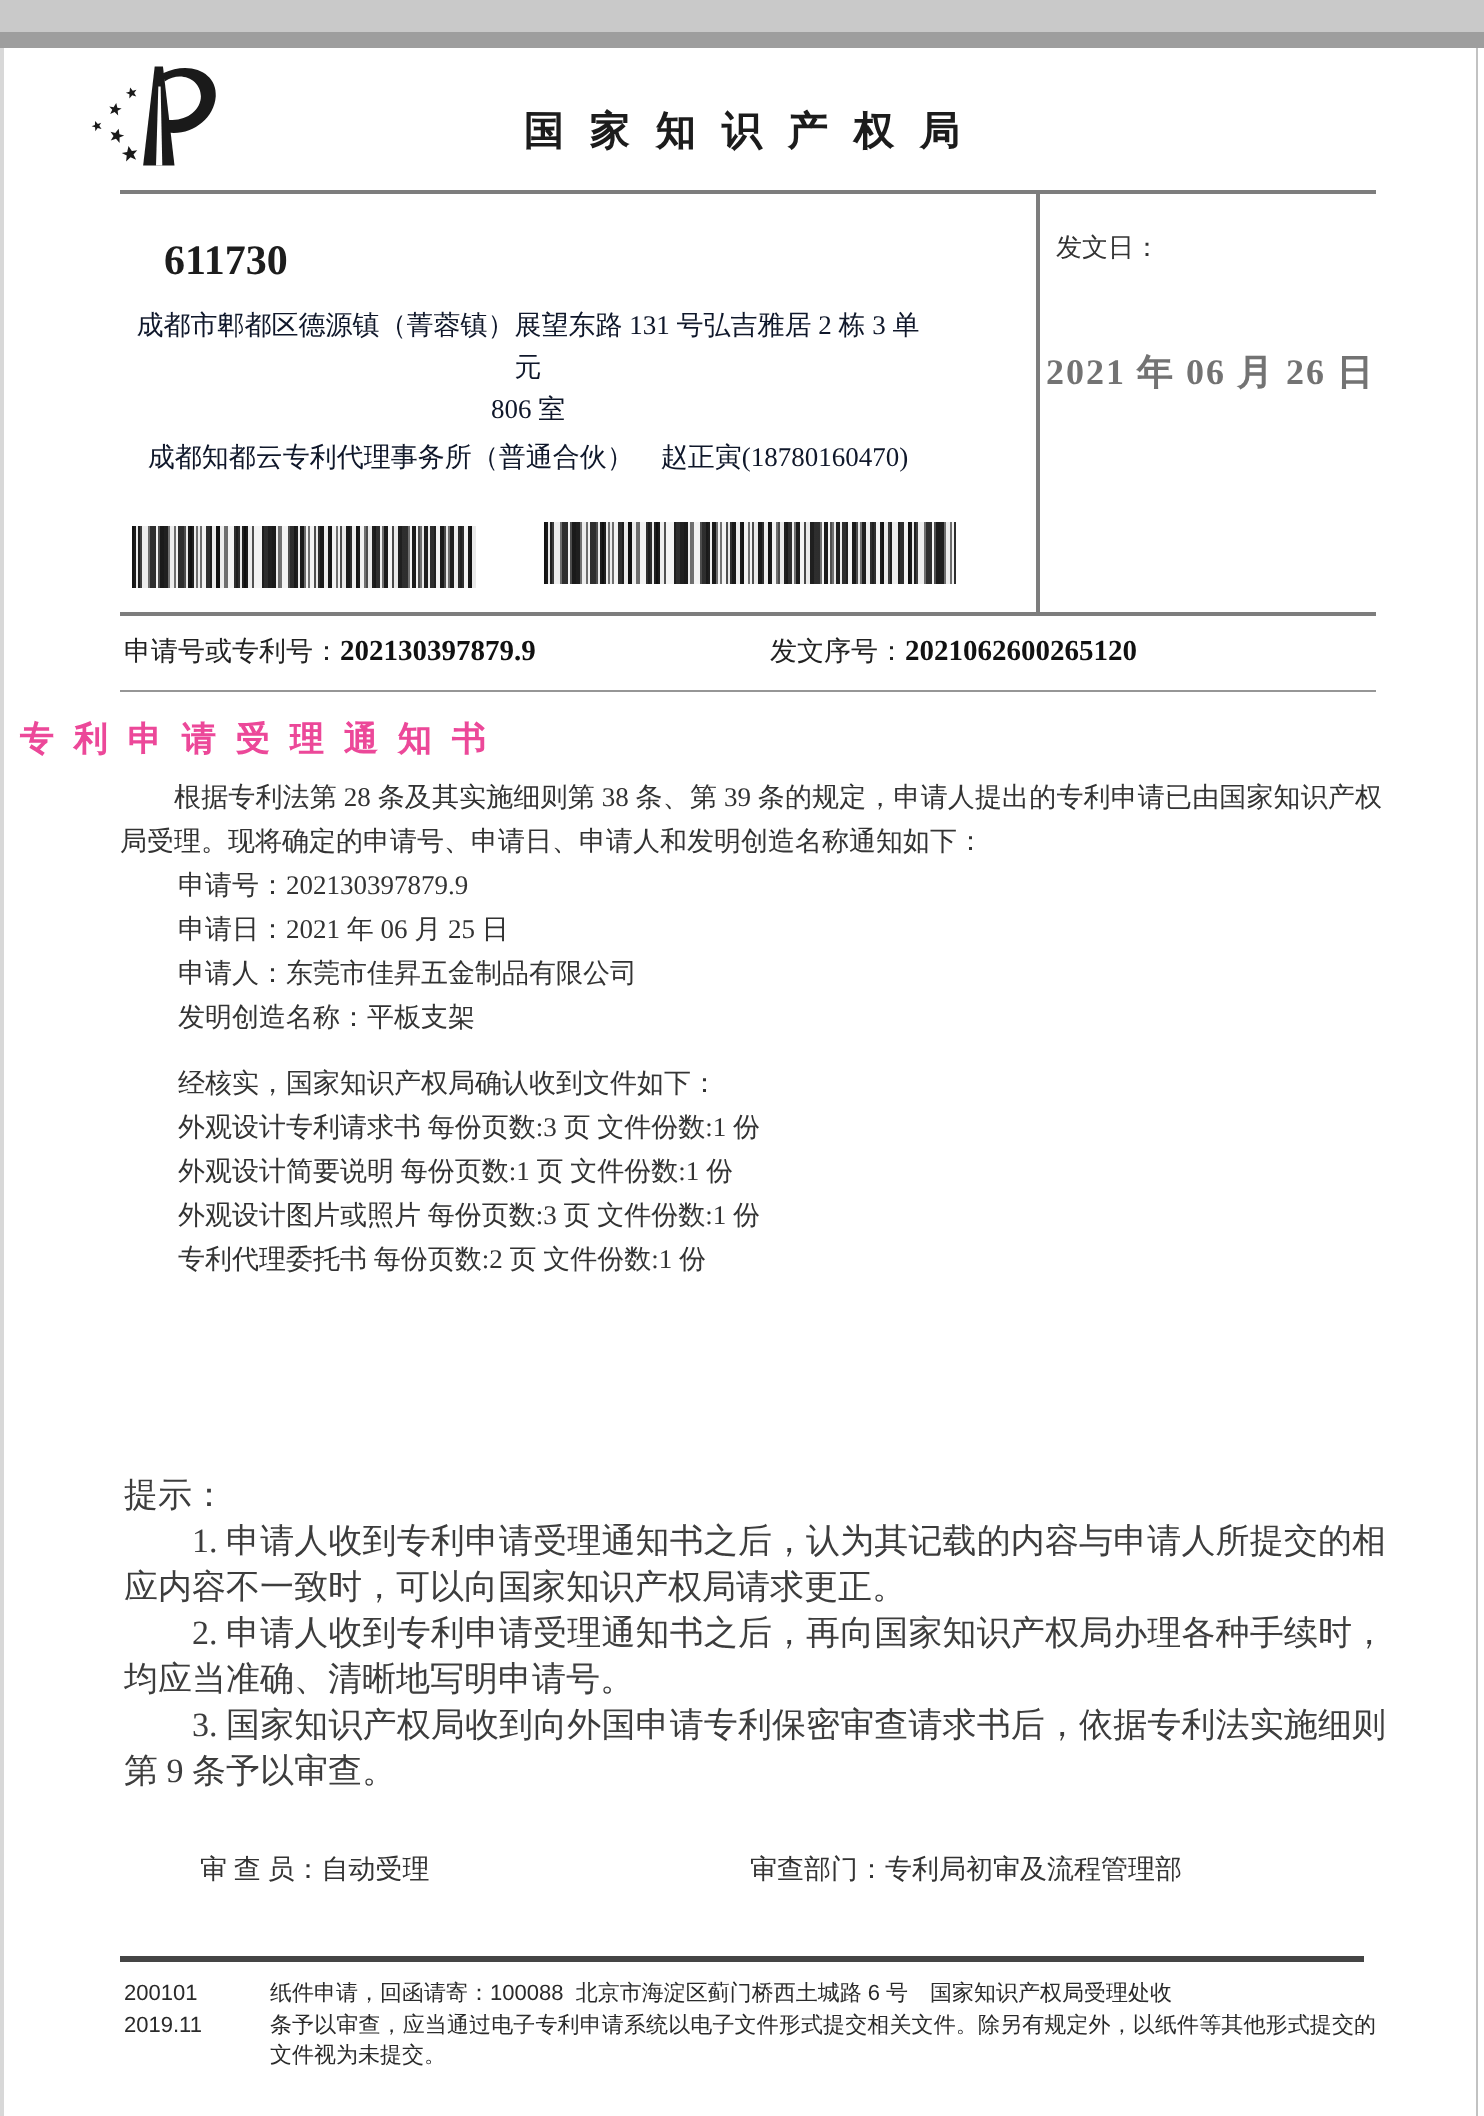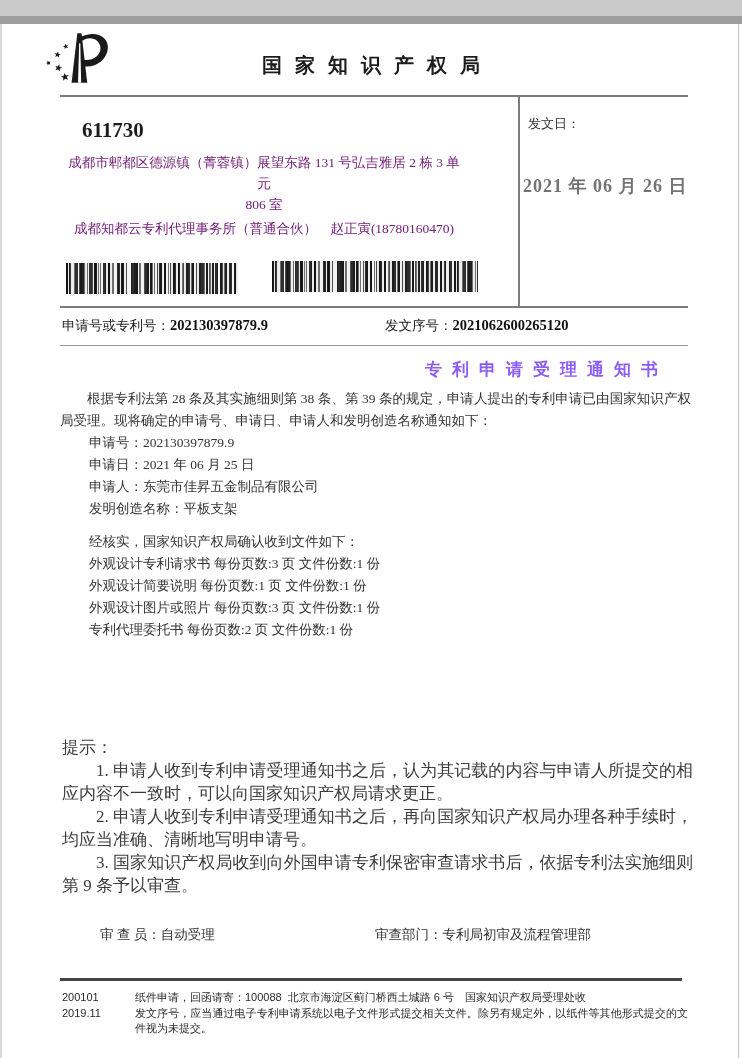--- a/index.html
+++ b/index.html
@@ -21,21 +21,21 @@
 
   .hline{position:absolute;left:60px;width:628px;height:0;}
   .hline1{top:79px;border-top:2px solid #7d7d7d;}
   .hline2{top:290px;border-top:2px solid #7d7d7d;}
   .hline3{top:329px;border-top:1px solid #969696;}
   .hline4{top:962px;width:622px;border-top:3px solid #454545;}
   .vline{position:absolute;left:518px;top:79px;height:211px;border-left:2px solid #7d7d7d;}
 
   .postcode{position:absolute;left:82px;top:102px;font-size:21px;font-weight:bold;color:#1d1d1d;}
   .addr-block{position:absolute;left:62px;top:136px;width:404px;text-align:center;
-    font-size:13.5px;line-height:21px;color:#701a75;}
+    font-size:13.5px;line-height:21px;color:#0f172a;}
   .addr-agency{margin-top:3px;white-space:pre-wrap;}
 
   .dispatch-label{position:absolute;left:528px;top:99px;font-size:13px;color:#333;}
   .dispatch-date{position:absolute;left:523px;top:158px;font-size:18px;font-weight:bold;
     letter-spacing:1px;color:#737373;}
 
   .barcode{position:absolute;height:31px;
     background:
       repeating-linear-gradient(90deg, rgba(15,15,15,.95) 0 2px, transparent 2px 4px,
         rgba(70,70,70,.75) 4px 5px, transparent 5px 9px,
@@ -43,22 +43,22 @@
       repeating-linear-gradient(90deg, #4d4d4d 0 1px, #e9e9e9 1px 3px, #1f1f1f 3px 5px,
         #ededed 5px 8px, #6e6e6e 8px 9px, #f3f3f3 9px 13px);
   }
   .barcode1{left:66px;top:247px;width:172px;}
   .barcode2{left:272px;top:245px;width:206px;}
 
   .numbers-row{position:absolute;left:62px;top:301px;width:626px;font-size:13.5px;color:#222;}
   .numbers-row .value{font-weight:bold;font-size:14.5px;color:#111;}
   .serial-group{position:absolute;left:323px;top:0;}
 
-  .notice-title{position:absolute;left:0;top:342px;width:668px;text-align:right;
-    font-size:17px;font-weight:bold;letter-spacing:10px;text-indent:10px;color:#8b5cf6;}
+  .notice-title{position:absolute;left:0;top:342px;width:668px;text-align:left;
+    font-size:17px;font-weight:bold;letter-spacing:10px;text-indent:10px;color:#ec4899;}
 
   .body-text{font-size:13.5px;line-height:22px;color:#333;}
   .intro{position:absolute;left:60px;top:372px;width:631px;text-indent:2em;text-align:justify;}
   .details{position:absolute;left:60px;top:416px;width:631px;}
   .details .line{padding-left:29px;}
   .received{position:absolute;left:60px;top:515px;width:631px;}
   .received .line{padding-left:29px;}
 
   .tips{position:absolute;left:62px;top:720px;width:631px;font-size:17px;line-height:23px;color:#3d3d3d;}
   .tips .tip{text-indent:2em;text-align:justify;}
@@ -162,16 +162,16 @@
 
   <div class="hline hline4"></div>
 
   <div class="footer">
     <div class="footer-codes">
       <div>200101</div>
       <div>2019.11</div>
     </div>
     <div class="footer-text">
       <div class="fl1">纸件申请，回函请寄：100088  北京市海淀区蓟门桥西土城路 6 号　国家知识产权局受理处收</div>
-      <div>发文序号，应当通过电子专利申请系统以电子文件形式提交相关文件。除另有规定外，以纸件等其他形式提交的文件视为未提交。</div>
+      <div>条予以审查，应当通过电子专利申请系统以电子文件形式提交相关文件。除另有规定外，以纸件等其他形式提交的文件视为未提交。</div>
     </div>
   </div>
 </div>
 
 </body></html>

